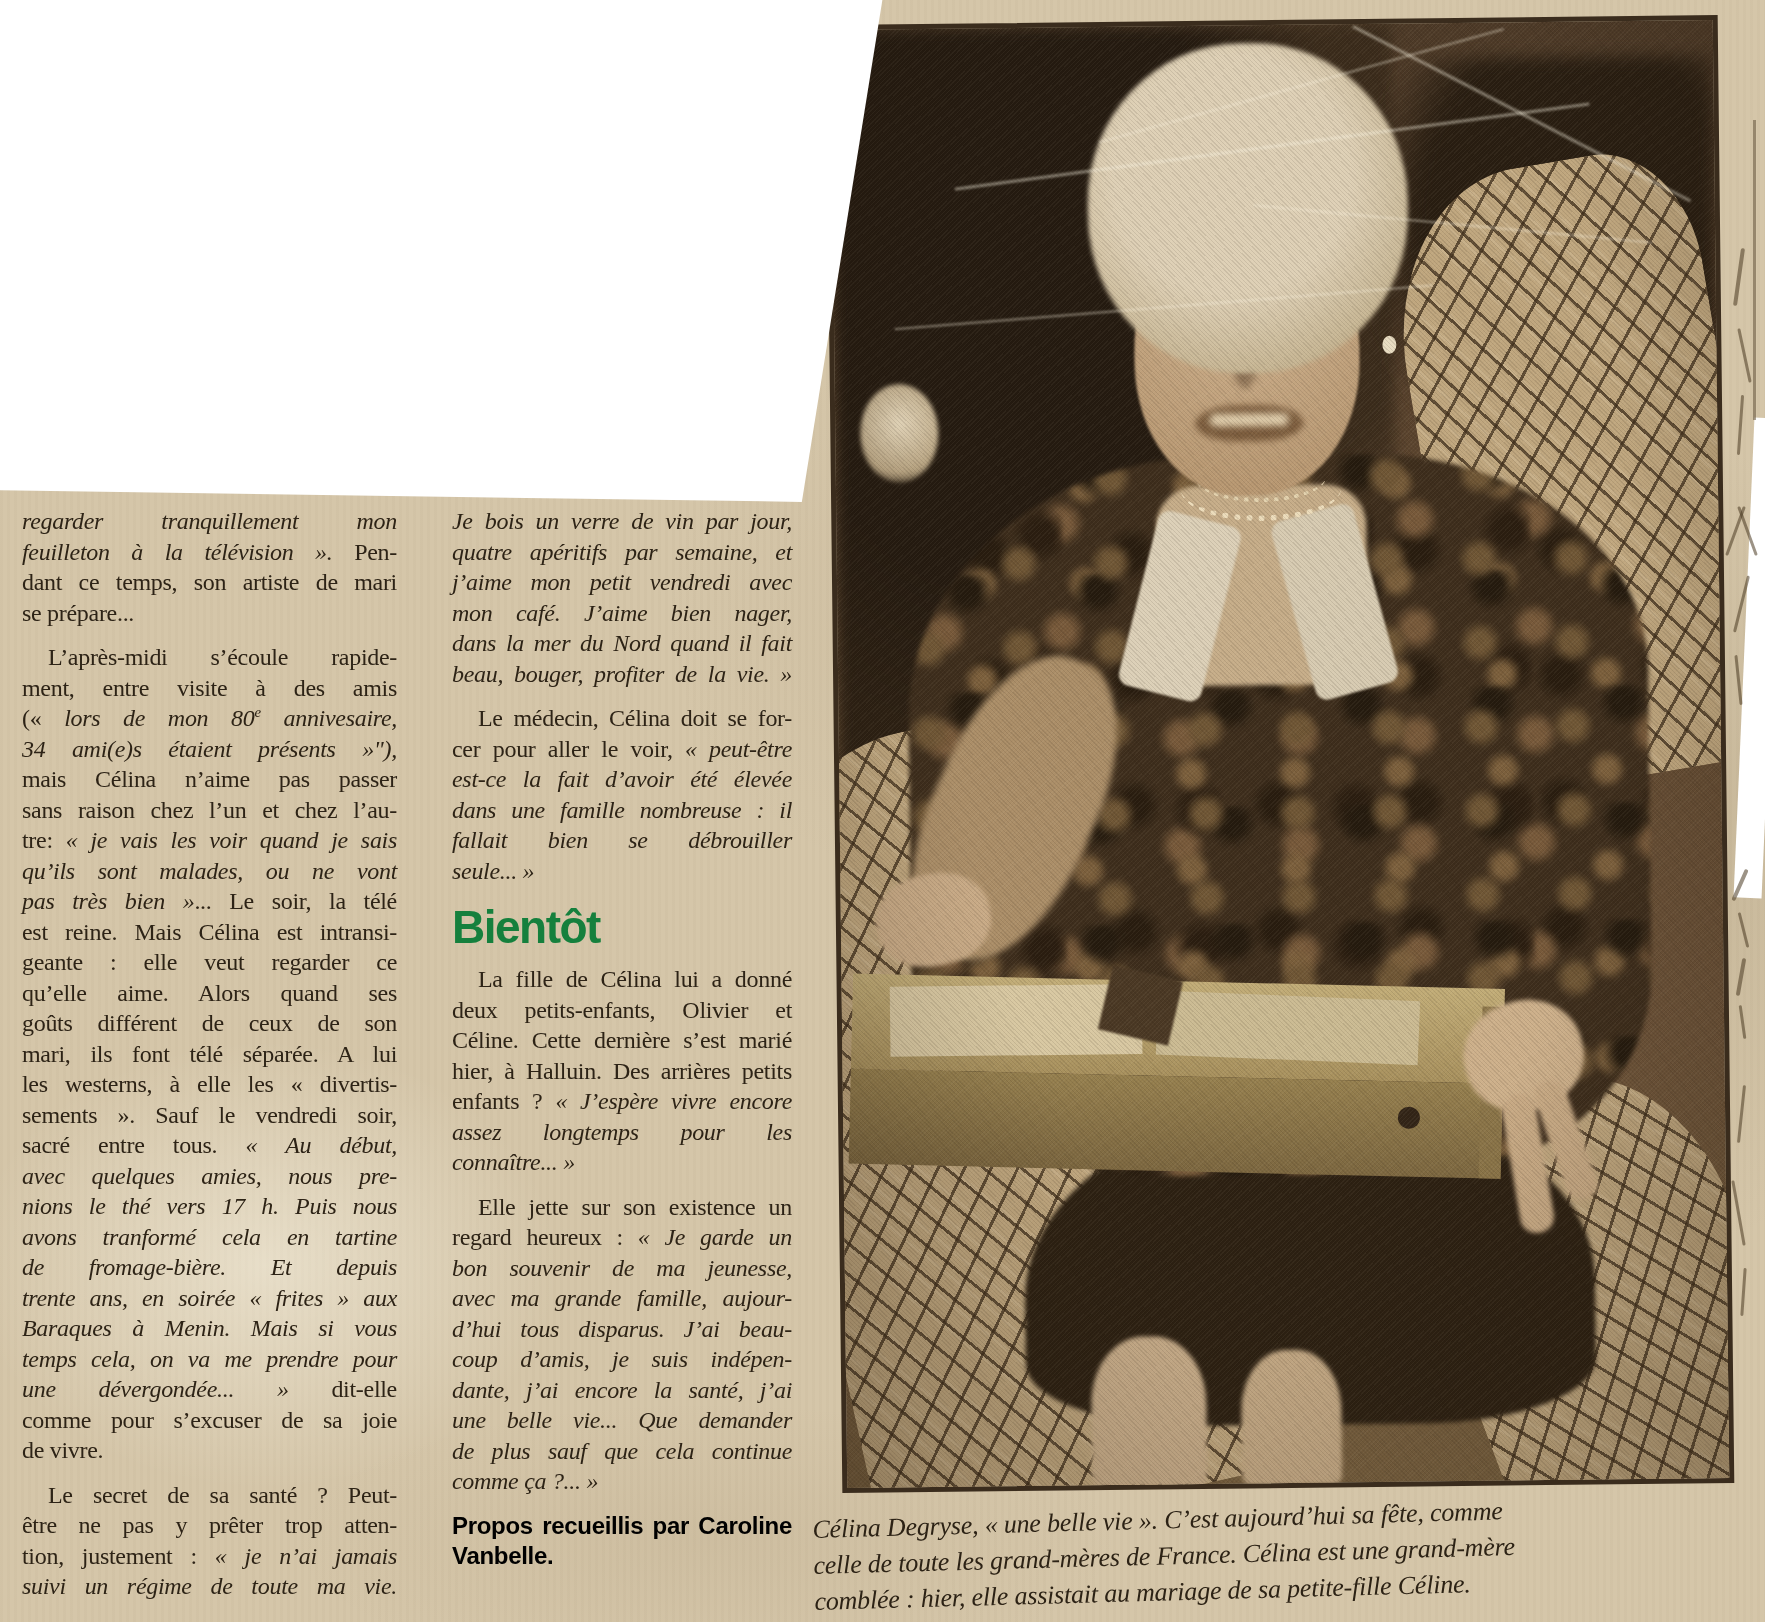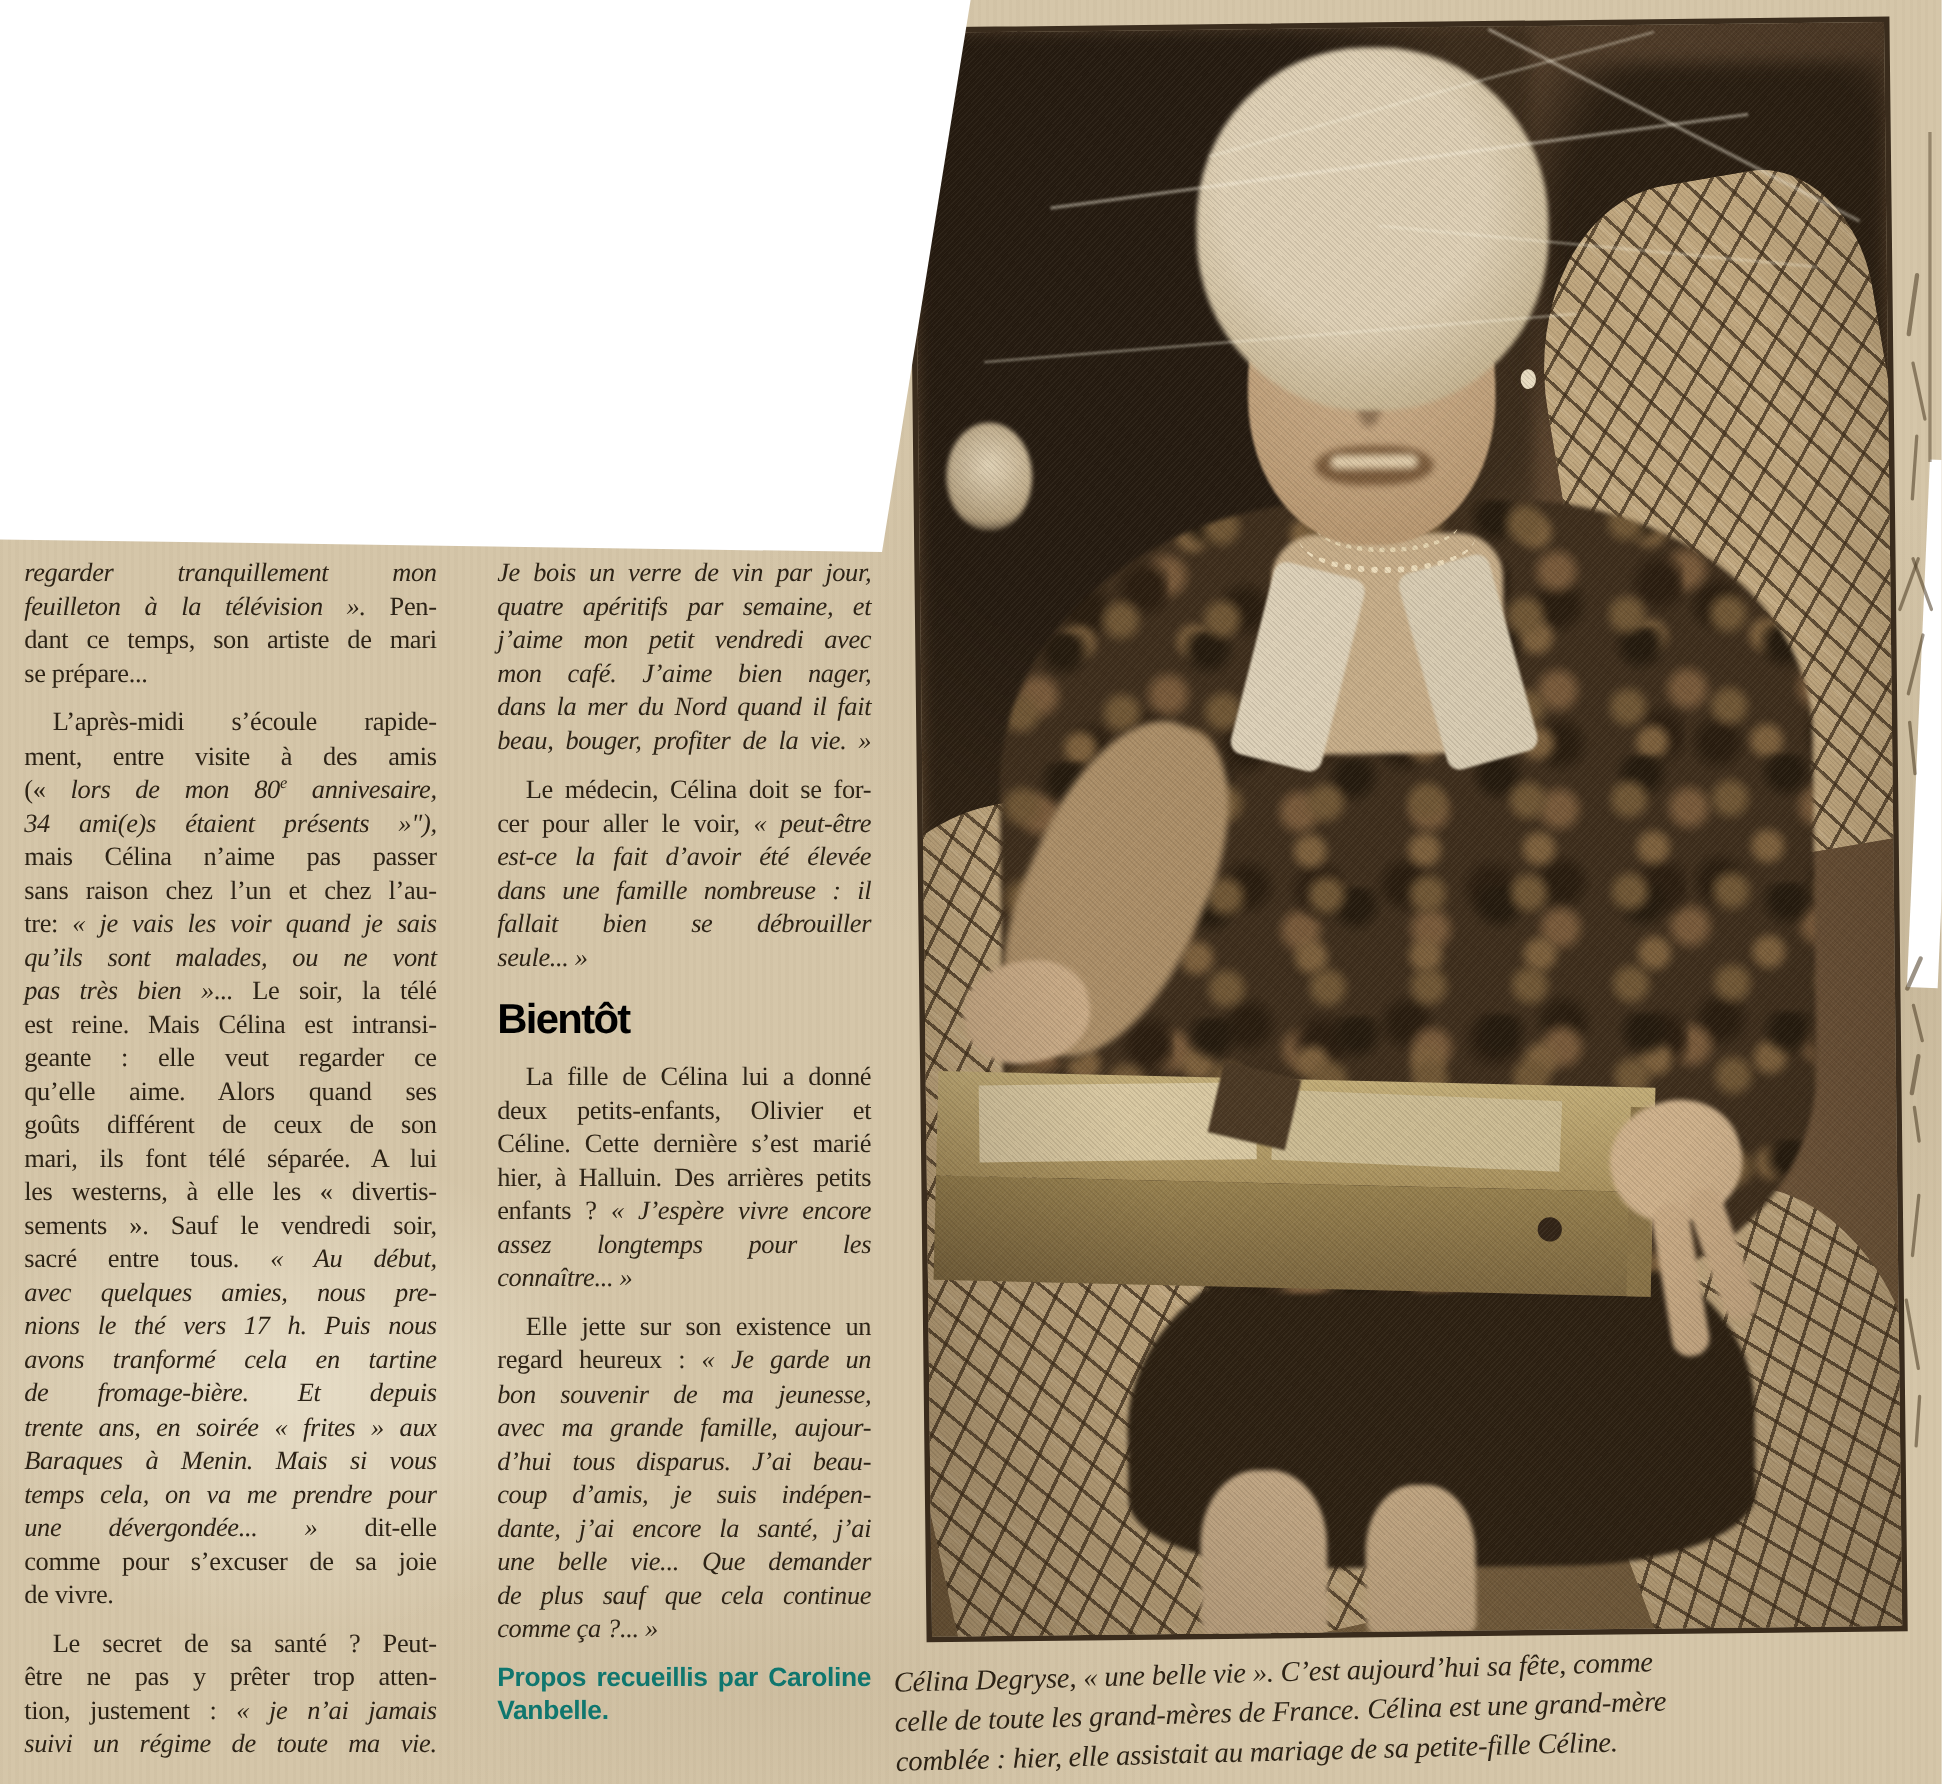--- a/index.html
+++ b/index.html
@@ -26,24 +26,24 @@
   .col{position:absolute;top:506px;color:#2d2316;font-size:24px;line-height:30.5px;
        letter-spacing:-0.3px;}
   #col1{left:22px;width:375px;}
   #col2{left:452px;width:340px;}
   .line{min-height:30.5px;}
   .line.full{text-align:justify;text-align-last:justify;}
   .line.gap{margin-top:14px;}
   .line.ind{text-indent:26px;}
   .it{font-style:italic;}
   sup{font-size:0.62em;line-height:0;}
-  .line.h{font-family:"Liberation Sans",sans-serif;font-weight:700;font-size:38px;line-height:46px;
-          letter-spacing:-1.5px;color:#000000;white-space:nowrap;text-align:left;text-align-last:left;}
+  .line.h{font-family:"Liberation Sans",sans-serif;font-weight:700;font-size:46px;line-height:46px;
+          letter-spacing:-1.5px;color:#15803d;white-space:nowrap;text-align:left;text-align-last:left;}
   .line.h.gap{margin-top:18px;}
-  .line.b{font-family:"Liberation Sans",sans-serif;font-weight:700;color:#0f766e;}
+  .line.b{font-family:"Liberation Sans",sans-serif;font-weight:700;color:#000000;}
 
   
   #caption{position:absolute;left:812px;top:1512px;width:748px;color:#2c2215;
            transform:rotate(-1.55deg);transform-origin:0 0;}
   #caption .line{font-style:italic;font-size:26px;line-height:36px;min-height:36px;letter-spacing:-0.2px;}
 
   
   #photo{position:absolute;left:834px;top:20px;width:882px;height:1458px;border:5px solid #3a2c1d;
     transform:rotate(-0.65deg);overflow:hidden;
     background:linear-gradient(175deg,#4a3826 0%,#553f2b 18%,#5f4830 42%,#6d5339 70%,#77603f 100%);}

